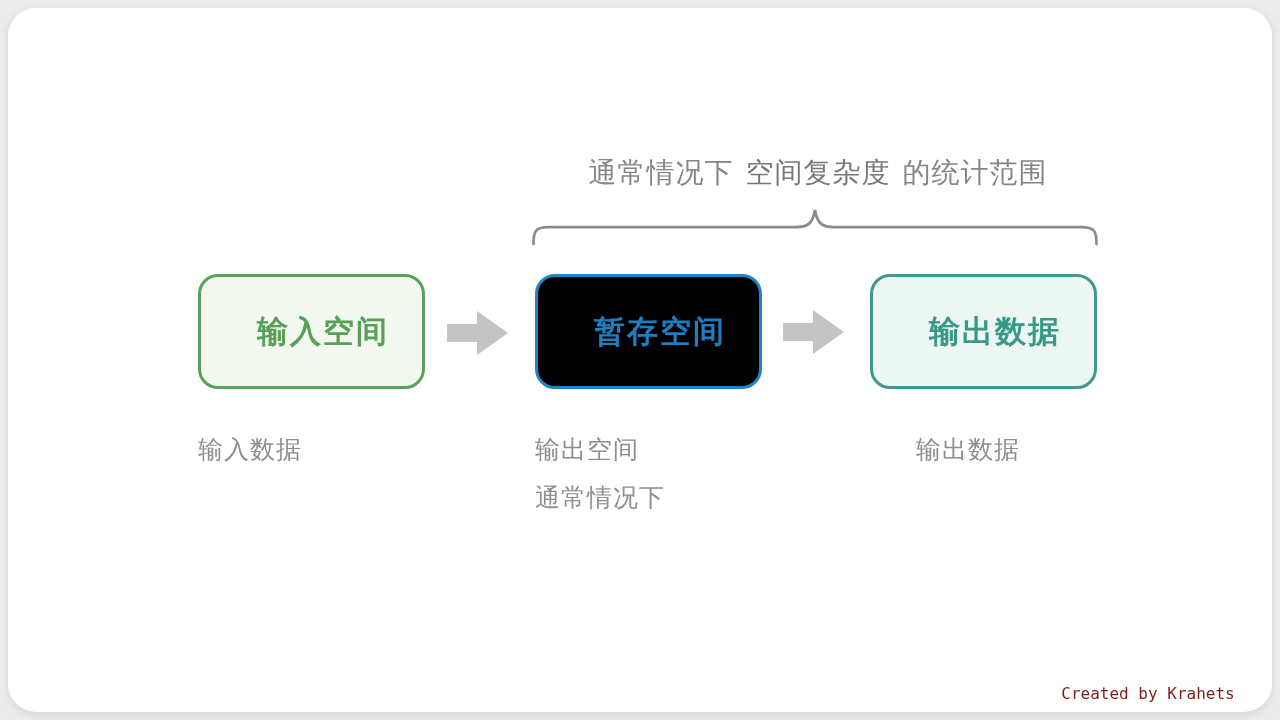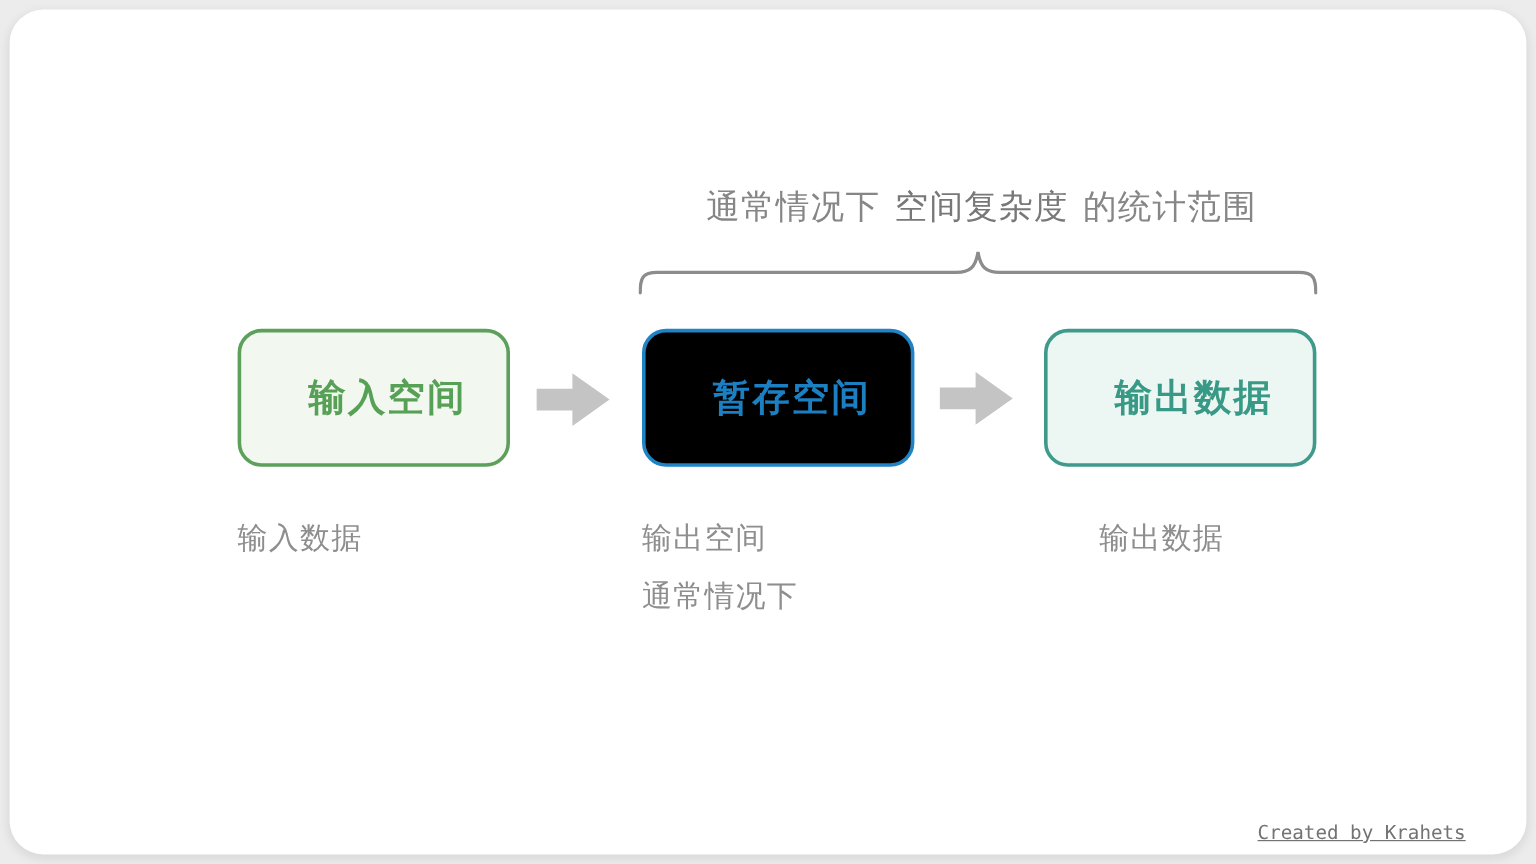--- a/index.html
+++ b/index.html
@@ -79,25 +79,24 @@
     letter-spacing: 1px;
   }
   .sub-input  { left: 190px; }
   .sub-temp   { left: 527px; }
   .sub-output { left: 908px; }
   
   .credit {
     position: absolute;
     left: 1040px; top: 676px;
     width: 200px;
-    text-align: left;
+    text-align: center;
     font-family: "DejaVu Sans Mono", monospace;
     font-size: 16px;
-    color: #737373;
-    text-decoration: underline;
+    color: #7f1d1d;
   }
 </style>
 </head>
 <body>
 
 <div class="card">
 
   <div class="title">
     <span class="t-reg">通常情况下</span>
     <span class="t-bold">空间复杂度</span>

